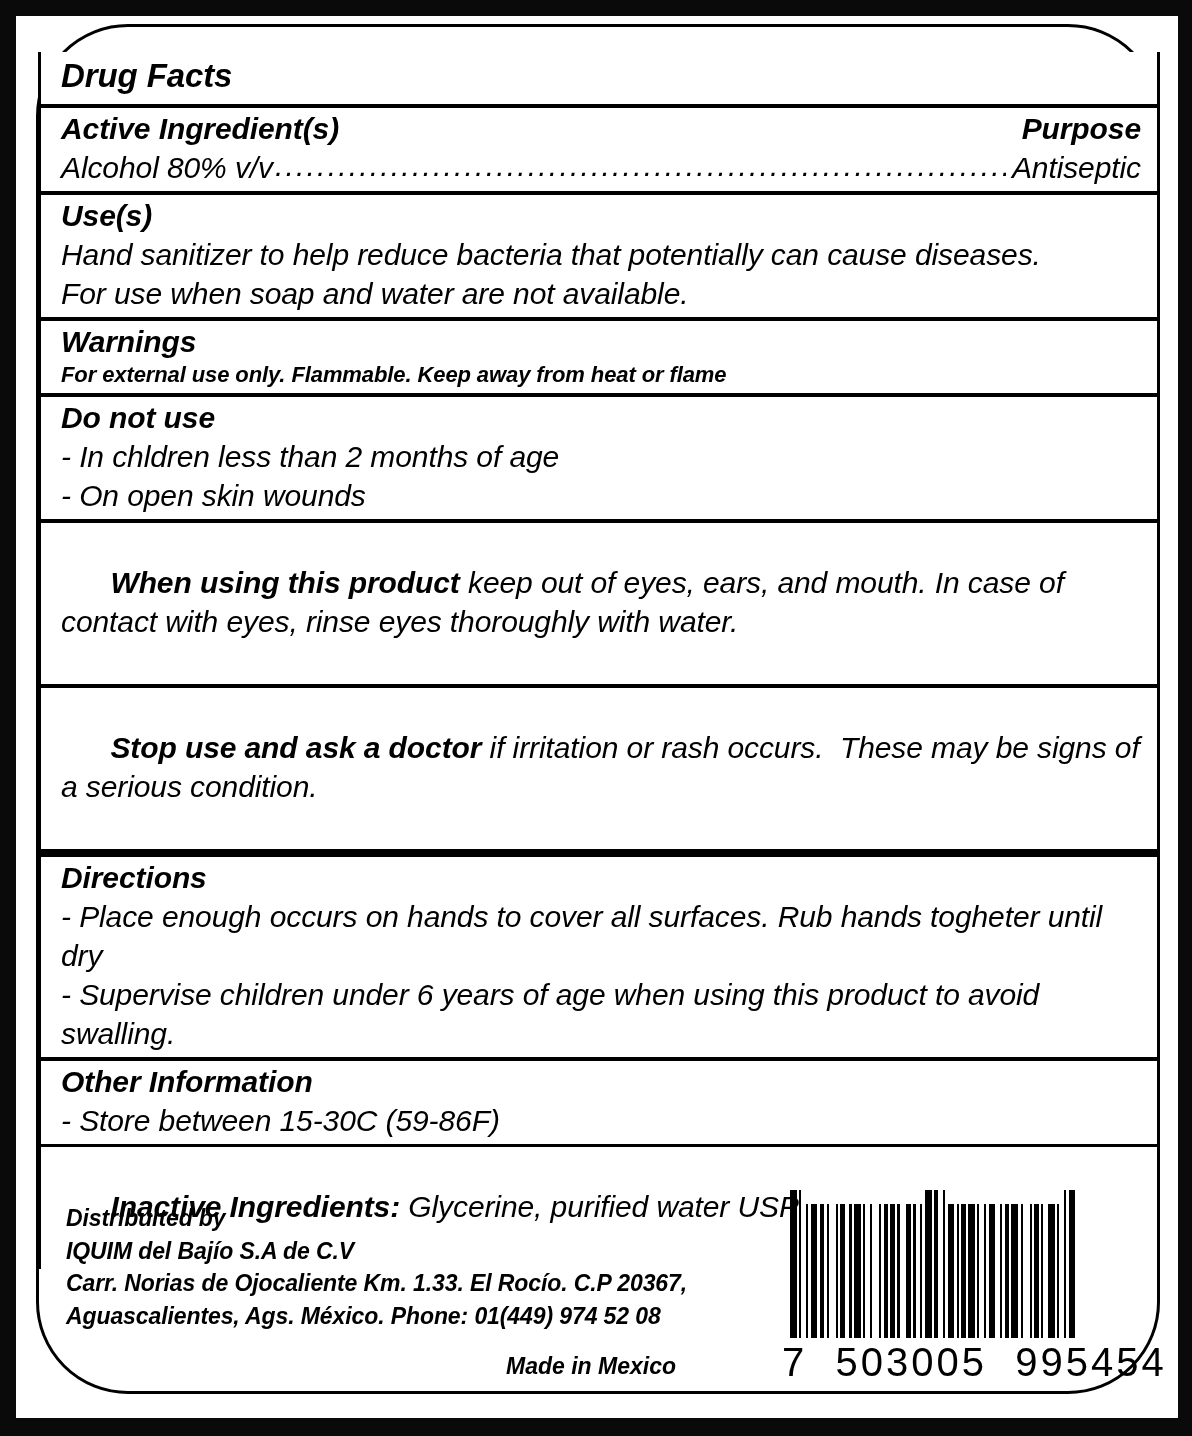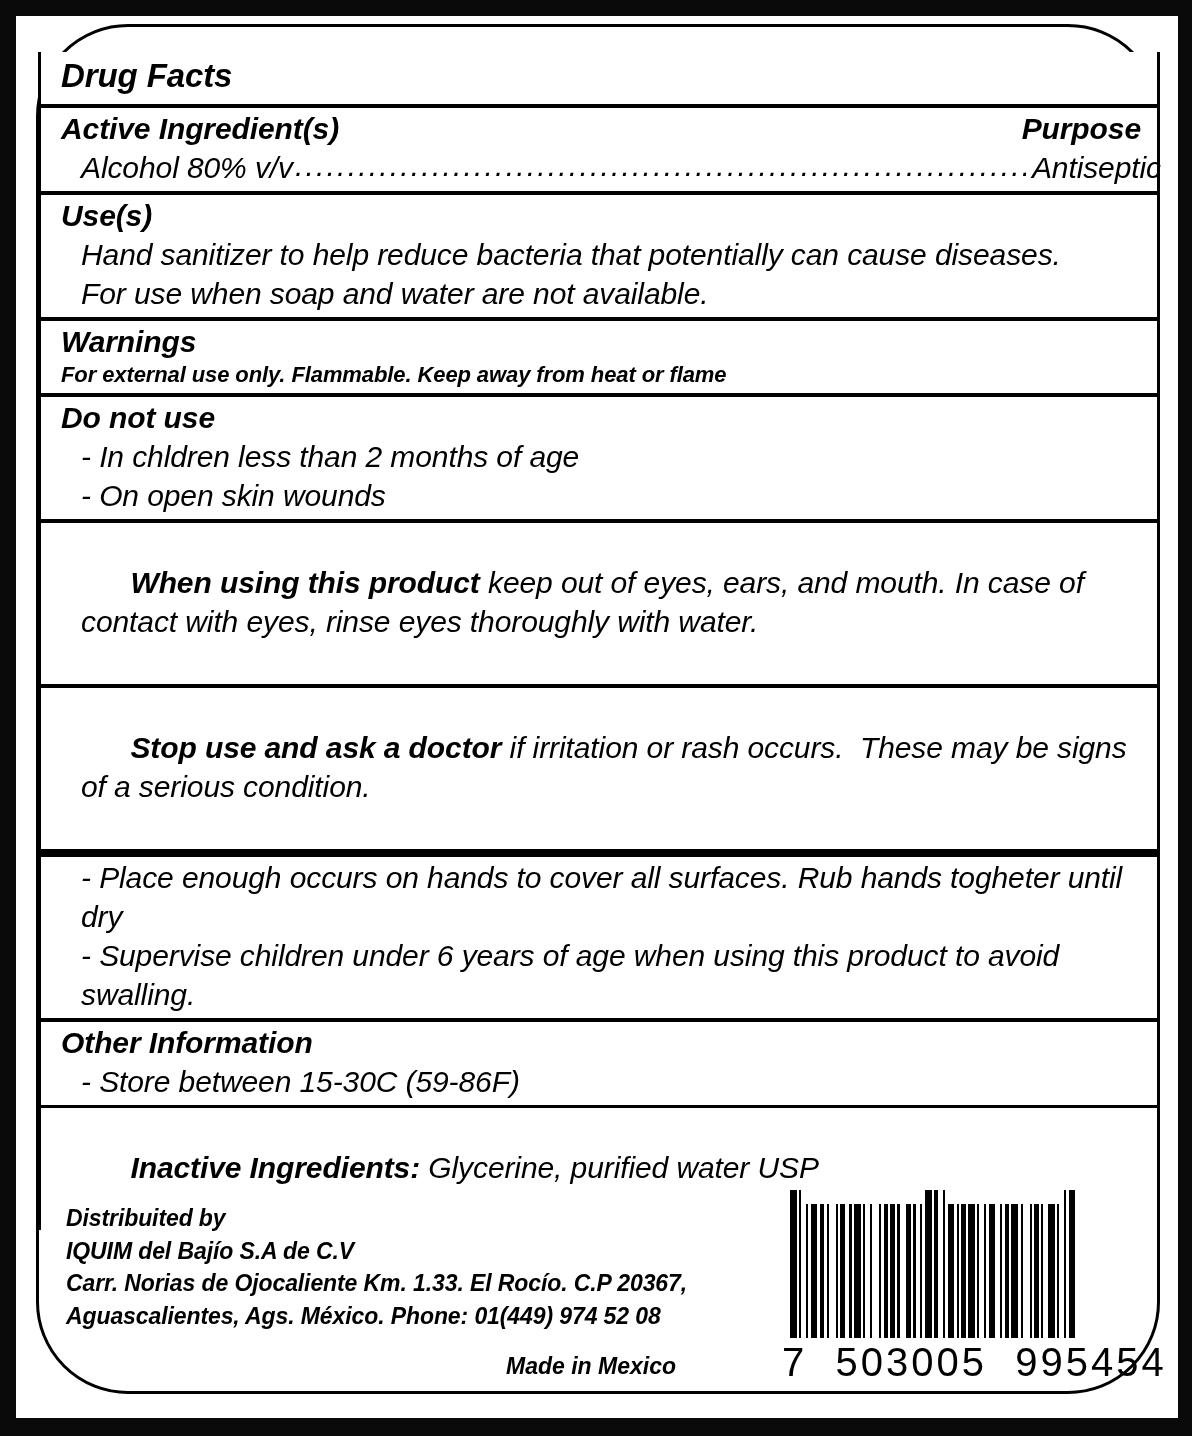--- a/index.html
+++ b/index.html
@@ -79,21 +79,20 @@
     padding-top: 2px;
     padding-bottom: 2px;
   }
   .head {
     font-size: 30px;
     font-weight: bold;
   }
   .body {
     font-size: 30px;
     font-weight: normal;
-    margin-left: 20px;
   }
   .body-bold {
     font-size: 22px;
     font-weight: bold;
   }
 
   
   .ai-head {
     display: flex;
     justify-content: space-between;
@@ -236,20 +235,21 @@
   <div class="row">
     <div class="t body">
       <span class="inline-bold">Stop use and ask a doctor</span><span> if irritation or rash occurs.  These may be signs of a serious condition.</span>
     </div>
   </div>
   <div class="rule"></div>
 
   <div class="rule"></div>
 
   <div class="row">
+    <div class="t head">Directions</div>
     <div class="t body">- Place enough occurs on hands to cover all surfaces. Rub hands togheter until dry</div>
     <div class="t body">- Supervise children under 6 years of age when using this product to avoid swalling.</div>
   </div>
   <div class="rule"></div>
 
   <div class="row">
     <div class="t head">Other Information</div>
     <div class="t body">- Store between 15-30C (59-86F)</div>
   </div>
   <div class="rule thin"></div>

